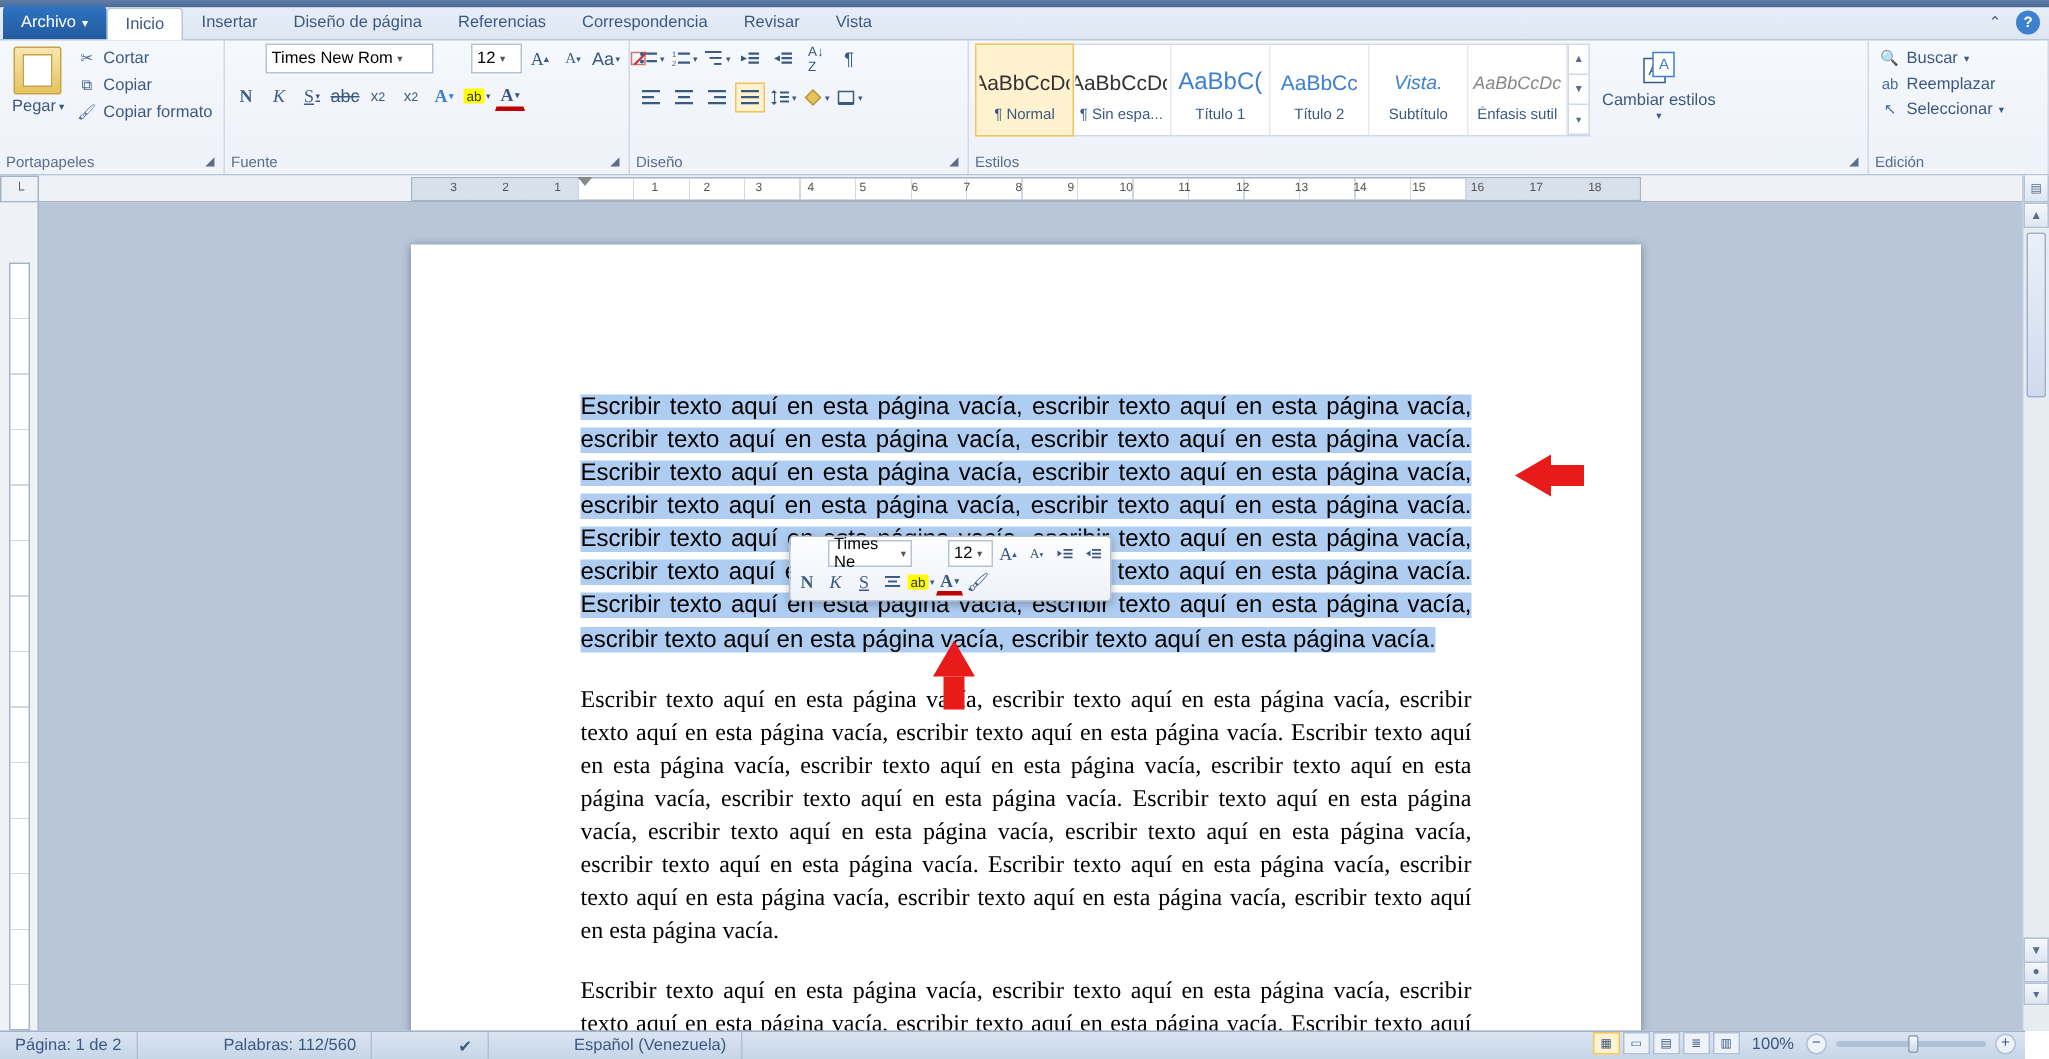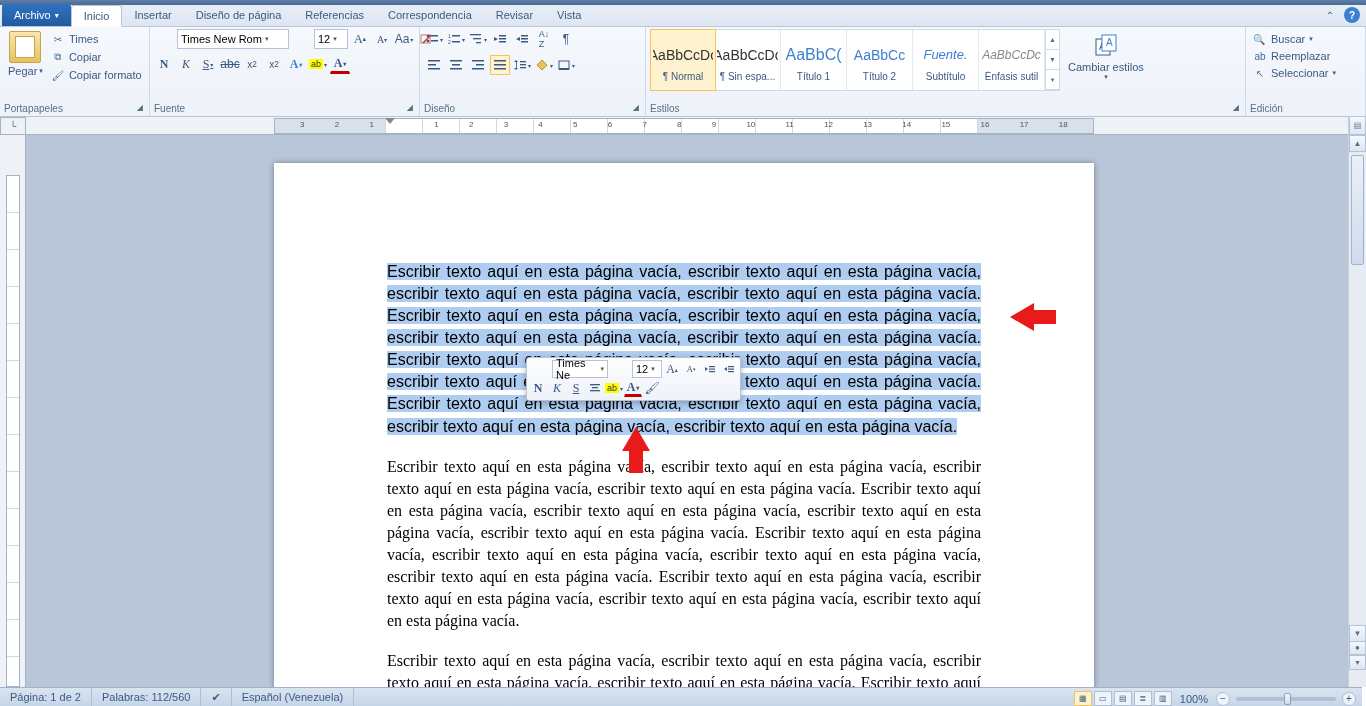--- a/index.html
+++ b/index.html
@@ -95,21 +95,21 @@
 .vscroll .nav .btn { height: 15px; }
 
 
 .red-arrow { position: absolute; width: 0; height: 0; }
 .arrow-left { border-top: 14px solid transparent; border-bottom: 14px solid transparent; border-right: 24px solid #e81a1a; }
 .arrow-left::after { content: ""; position: absolute; left: 24px; top: -7px; width: 22px; height: 14px; background: #e81a1a; }
 .arrow-up { border-left: 14px solid transparent; border-right: 14px solid transparent; border-bottom: 24px solid #e81a1a; }
 .arrow-up::after { content: ""; position: absolute; top: 24px; left: -7px; width: 14px; height: 22px; background: #e81a1a; }
 
 
-.statusbar { position: absolute; left: 0; right: 4px; bottom: 0; height: 19px; background: linear-gradient(#d9e4f1,#c6d5e8); border-top: 1px solid #9fb2cc; display: flex; align-items: flex-end; font-size: 11px; color: #3b5a82; }
+.statusbar { position: absolute; left: 0; right: 16px; bottom: 0; height: 19px; background: linear-gradient(#d9e4f1,#c6d5e8); border-top: 1px solid #9fb2cc; display: flex; align-items: flex-start; font-size: 11px; color: #3b5a82; gap: 47px; }
 .statusbar .seg { padding: 0 10px; border-right: 1px solid #b0c0d5; height: 100%; display: flex; align-items: center; gap: 4px; }
 .statusbar .right { margin-left: auto; display: flex; align-items: center; gap: 2px; padding-right: 6px; }
 .view-btn { width: 18px; height: 15px; border: 1px solid #b0c0d5; background: #eef2f9; cursor: pointer; display: inline-flex; align-items: center; justify-content: center; font-size: 8px; }
 .view-btn.active { background: #fff2cf; border-color: #f3c35e; }
 .zoom-slider { width: 100px; height: 4px; background: #b0c0d5; position: relative; margin: 0 4px; border-radius: 2px; }
 .zoom-slider .knob { position: absolute; left: 48px; top: -4px; width: 7px; height: 12px; background: linear-gradient(#f5f8fc,#cfdaec); border: 1px solid #8fa2bc; border-radius: 2px; }
 .zoom-btn { width: 14px; height: 14px; border: 1px solid #b0c0d5; border-radius: 50%; background: #eef2f9; display: inline-flex; align-items: center; justify-content: center; font-size: 10px; cursor: pointer; }
 
 svg { display: block; }
 </style>
@@ -157,21 +157,21 @@
       <div class="clipboard-paste">
         <span class="icon"></span>
         <span class="lbl">
             <span>Pegar</span>
             <span style="font-size:7px">▾</span>
           </span>
       </div>
       <div class="clip-side">
         <div>
             <span class="mini-icon">✂</span>
-            <span>Times</span>
+            <span>Cortar</span>
           </div>
         <div>
             <span class="mini-icon">⧉</span>
             <span>Copiar</span>
           </div>
         <div>
             <span class="mini-icon">🖌</span>
             <span>Copiar formato</span>
           </div>
       </div>
@@ -336,21 +336,21 @@
           </div>
           <div class="style-item">
             <div class="style-preview" style="color:#3e80d0;font-size:16px">AaBbC(</div>
             <div class="style-name">Título 1</div>
           </div>
           <div class="style-item">
             <div class="style-preview" style="color:#3e80d0;font-size:14px">AaBbCc</div>
             <div class="style-name">Título 2</div>
           </div>
           <div class="style-item">
-            <div class="style-preview" style="color:#3e80d0;font-style:italic;font-size:13px">Fuente.</div>
+            <div class="style-preview" style="color:#3e80d0;font-style:italic;font-size:13px">Vista.</div>
             <div class="style-name">Subtítulo</div>
           </div>
           <div class="style-item">
             <div class="style-preview" style="color:#888;font-style:italic;font-size:12px">AaBbCcDc</div>
             <div class="style-name">Énfasis sutil</div>
           </div>
         <div class="gallery-nav">
           <span>▲</span>
           <span>▼</span>
           <span>▾</span>

